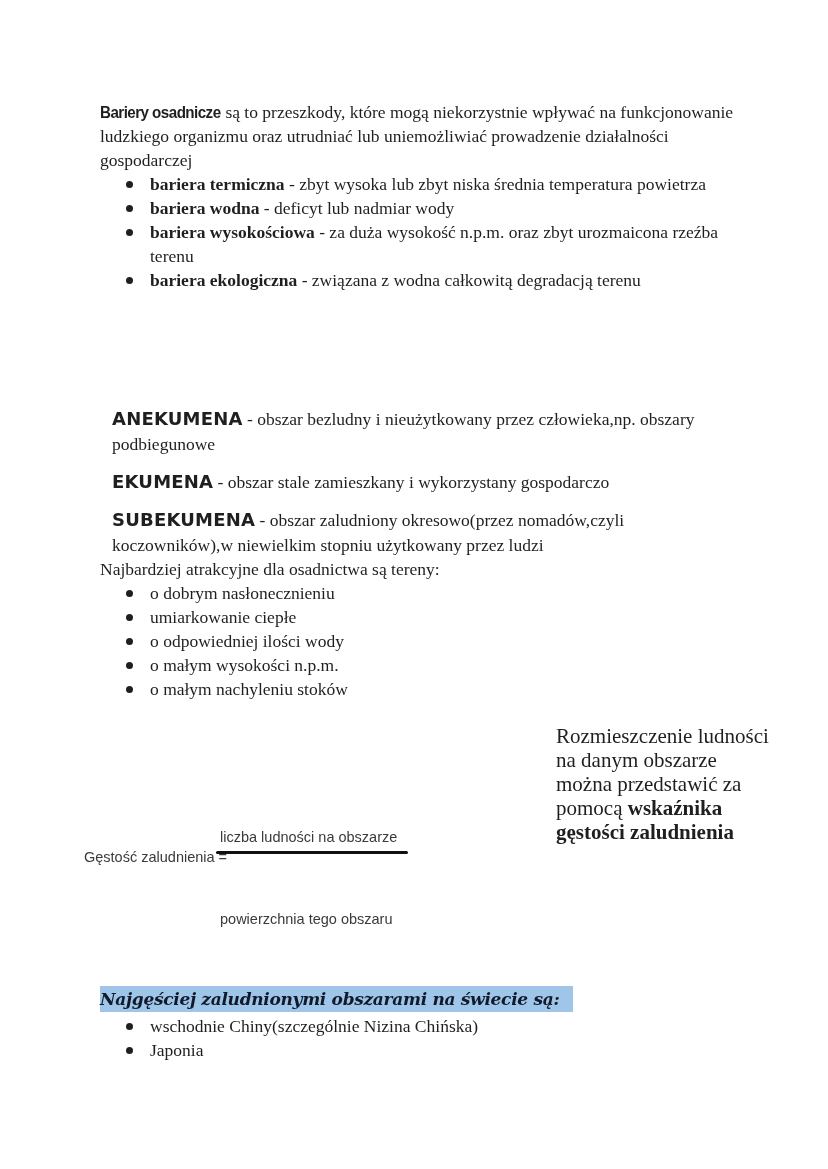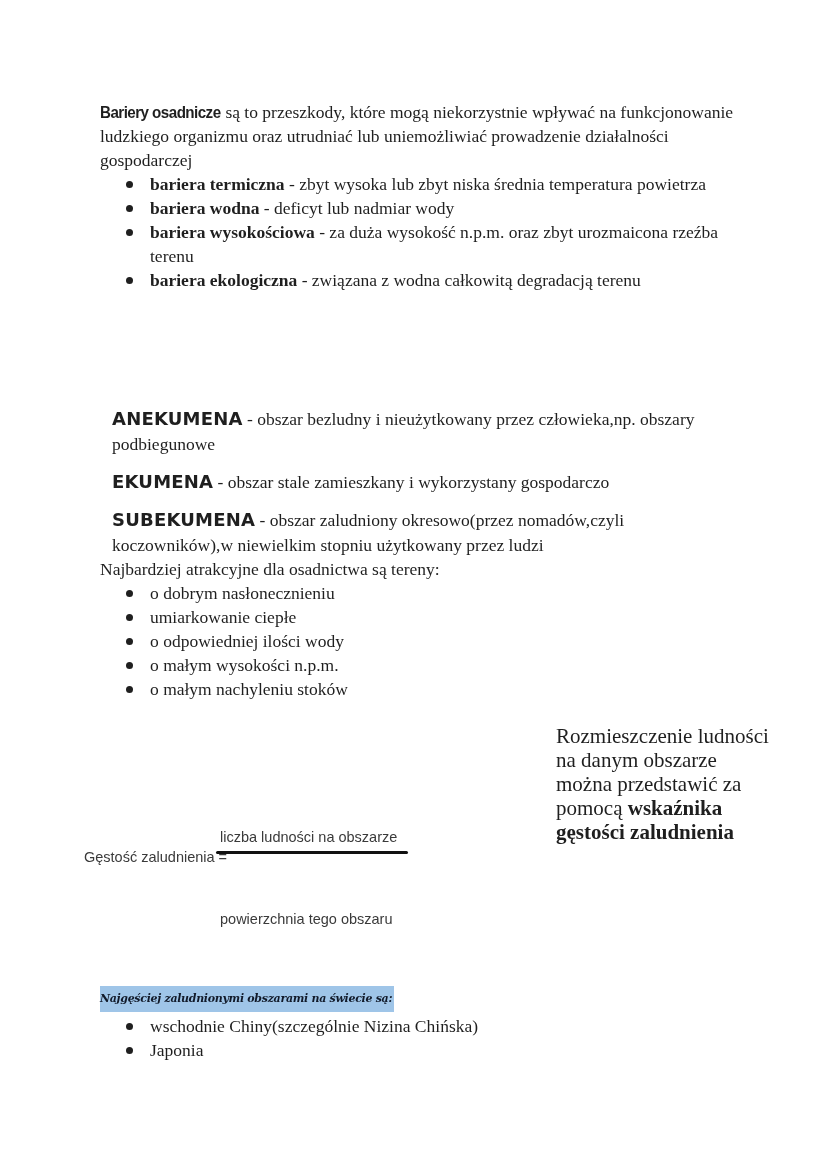--- a/index.html
+++ b/index.html
@@ -18,21 +18,21 @@
     .defs p { margin: 12px; }
     .defs p.gap { margin-top: 4px; }
     .side-note { position: absolute; left: 556px; top: 724px; width: 220px; font-size: 21px; line-height: 24px; }
     .formula { position: absolute; left: 40px; top: 827px; width: 400px; height: 60px;
       font-family: "Liberation Sans", "DejaVu Sans", sans-serif; color: #3a3a3a; font-size: 14.5px; }
     .formula .lhs { position: absolute; left: 0; top: 22px; margin-left: 44px; }
     .formula .num { position: absolute; left: 180px; top: 2px; }
     .formula .line { position: absolute; left: 176px; top: 24px; width: 192px; height: 3px; background: #111; border-radius: 2px; }
     .formula .den { position: absolute; left: 180px; top: 37px; margin-top: 47px; }
     .highlight-heading { position: absolute; left: 100px; top: 986px; font-family: "DejaVu Serif", serif; font-style: italic; font-weight: bold;
-      font-size: 11px; line-height: 26px; background: #9fc5e8; color: #111a2a; padding: 0 2px 0 0; letter-spacing: -0.3px; }
+      font-size: 17px; line-height: 26px; background: #9fc5e8; color: #111a2a; padding: 0 14px 0 0; letter-spacing: -0.3px; }
   </style>
 </head>
 <body>
 
 <div class="page">
 
   <div class="block serif" style="top:100px;">
     <span class="lead-bold">Bariery osadnicze</span><span> są to przeszkody, które mogą niekorzystnie wpływać na funkcjonowanie ludzkiego organizmu oraz utrudniać lub uniemożliwiać prowadzenie działalności gospodarczej</span>
   </div>
 

